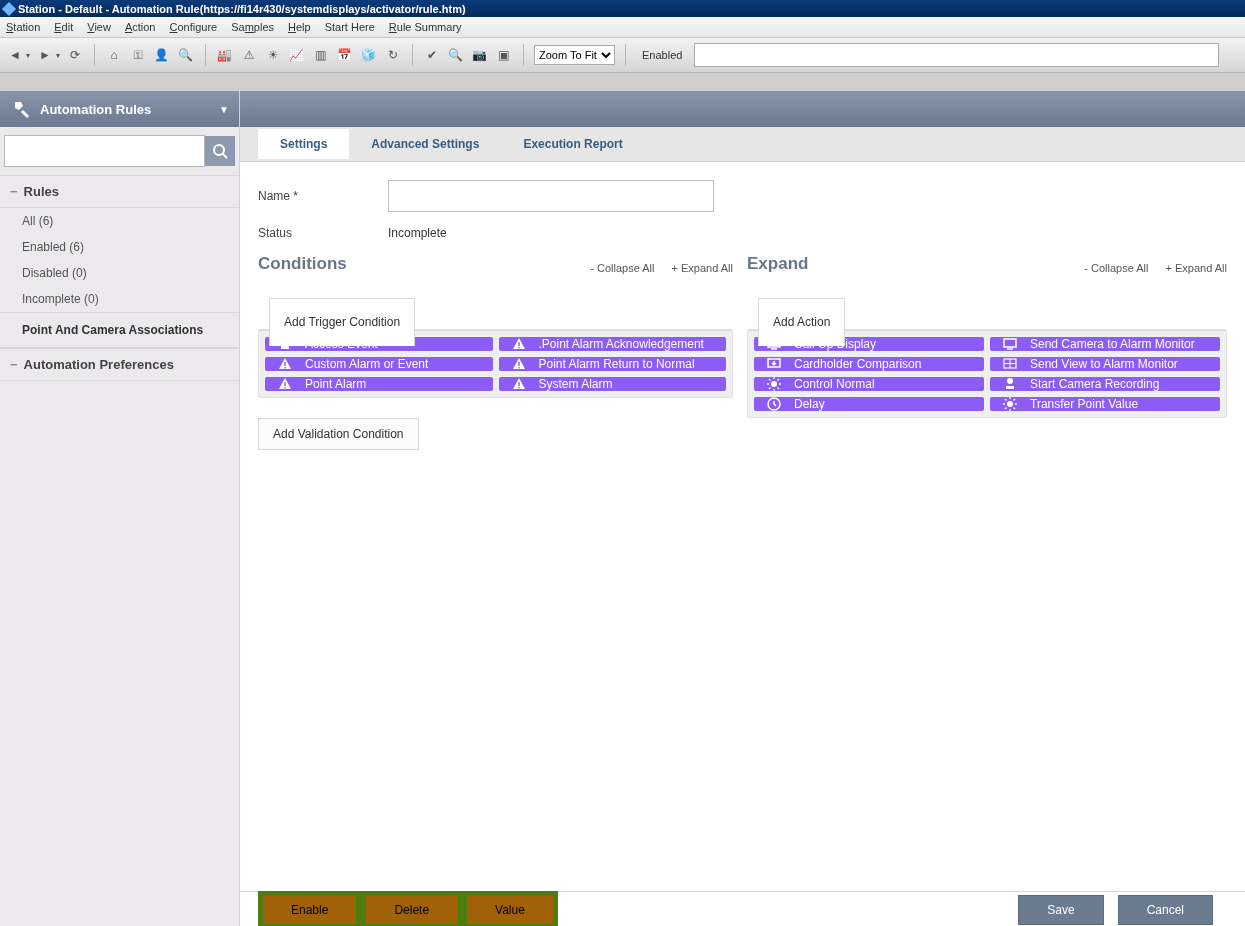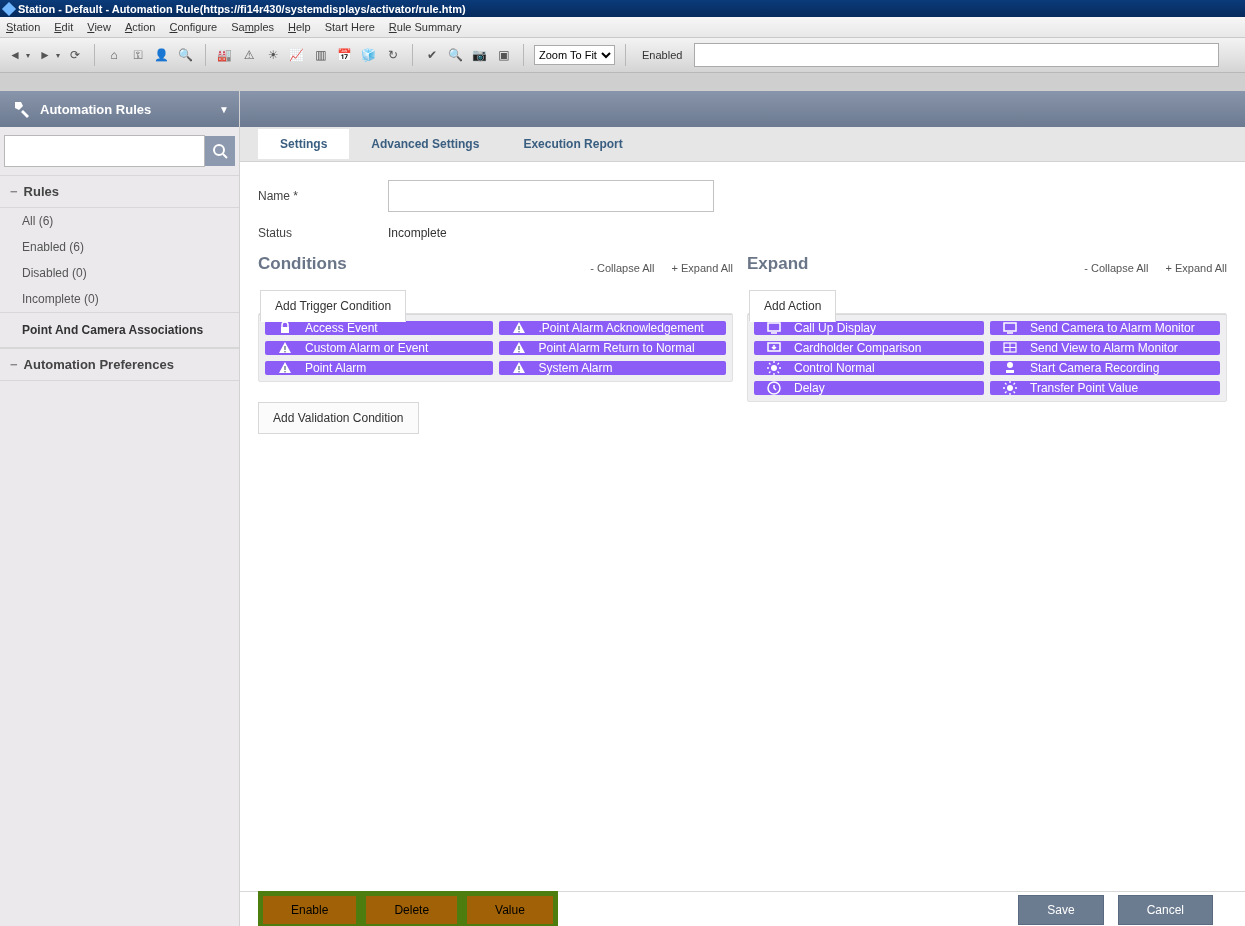--- a/index.html
+++ b/index.html
@@ -39,21 +39,21 @@
 .row .lab{width:130px;color:#444;font-size:12px}
 .row input.txt{width:320px;height:28px;border:1px solid #c2c2c2}
 .sectionrow{display:flex;gap:14px;margin-top:8px}
 .section{width:505px}
 .section2{flex:1;min-width:480px}
 .sectitle{font-size:17px;color:#6a7588;font-weight:bold}
 .seclinks{float:right;font-size:11px;color:#555}
 .seclinks span{margin-left:14px}
 .secheader{display:flex;justify-content:space-between;align-items:flex-end;margin-bottom:8px}
 .box{background:#efeef0;border:1px solid #e1e1e1;border-radius:2px;padding:0}
-.boxtab{display:inline-block;background:#fff;border:1px solid #d8d8d8;border-bottom:1px solid #fff;padding:8px 14px;font-size:12px;color:#333;margin:0 0 -1px 2px;position:relative;top:8px}
+.boxtab{display:inline-block;background:#fff;border:1px solid #d8d8d8;border-bottom:1px solid #fff;padding:16px 14px;font-size:12px;color:#333;margin:0 0 -1px 11px;position:relative;top:16px}
 .grid{display:flex;flex-wrap:wrap;gap:6px;padding:6px;border-top:1px solid #d8d8d8}
 .item{width:calc(50% - 3px);height:14px;background:#8b5cf6;color:#fff;display:flex;align-items:center;padding:0 10px;font-size:12px;border-radius:2px;box-sizing:border-box}
 .item .iicon{width:20px;height:20px;margin-right:10px;display:flex;align-items:center;justify-content:center;color:#fff;font-size:13px}
 .addval{display:inline-block;background:#fbfbfb;border:1px solid #d8d8d8;padding:8px 14px;font-size:12px;color:#333;margin-top:20px}
 .footer{position:absolute;bottom:0;left:0;right:0;height:36px;border-top:1px solid #d8d8d8;background:#fff;display:flex;align-items:center;padding:0 18px}
 .fbtn{padding:7px 28px;border:5px solid #4d7c0f;background:#a16207;font-size:12px;}
 .fspace{flex:1}
 .fbtn.primary{background:#6b7b90;color:#fff;border:1px solid #5a6a80;margin-right:14px}
 svg{display:block}
 </style>

